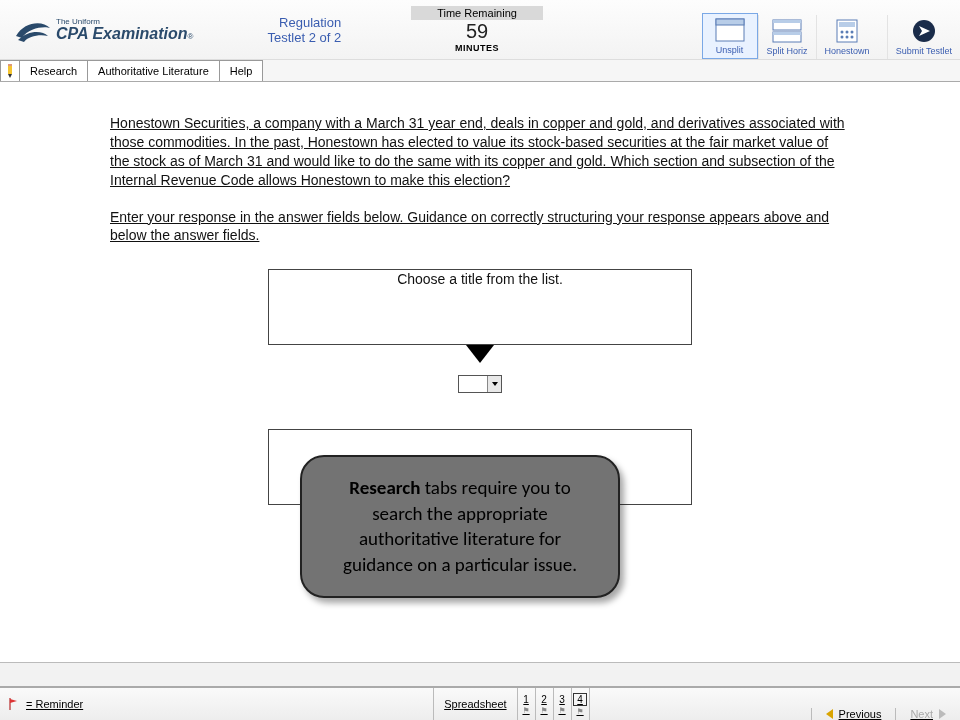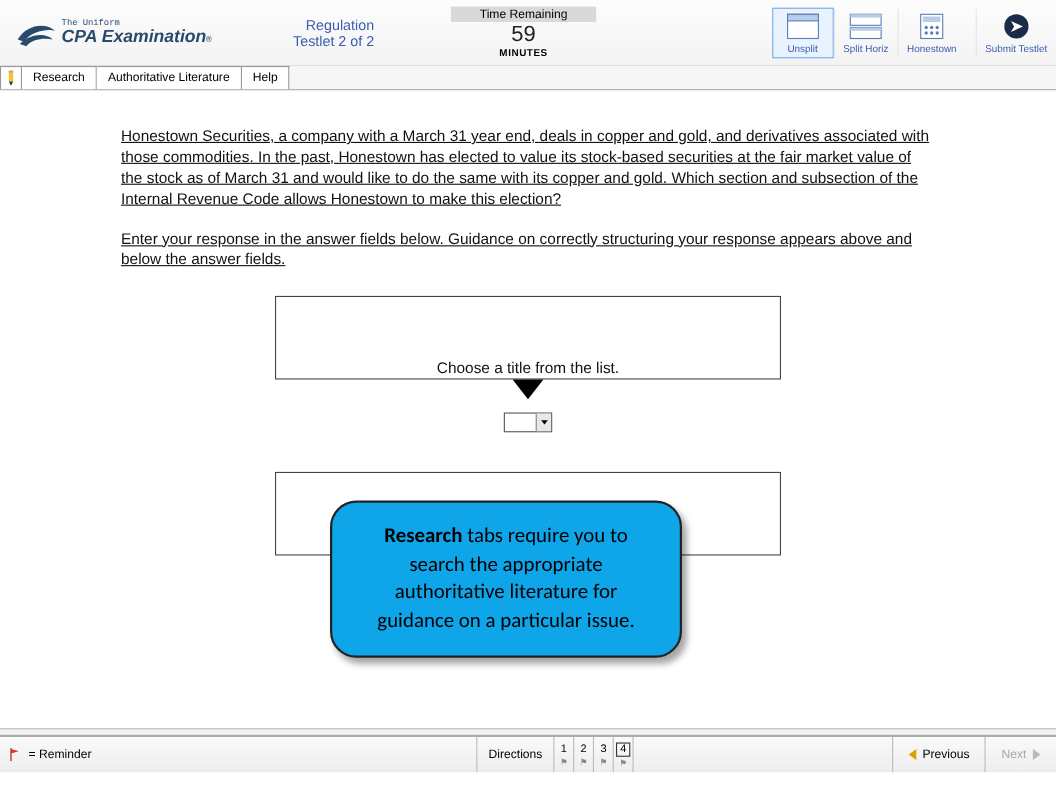--- a/index.html
+++ b/index.html
@@ -22,21 +22,21 @@
   }
   .logo {
     display: flex;
     align-items: center;
     padding: 0 14px;
     color: #2a4a6b;
     font-weight: bold;
   }
   .logo svg { margin-right: 4px; }
   .logo-text { line-height: 1; }
-  .logo-text .small { font-size: 8px; font-weight: normal; font-family: Liberation Mono, monospace; }
+  .logo-text .small { font-size: 8px; font-weight: normal; }
   .logo-text .big { font-size: 16px; font-style: italic; }
   .exam-title {
     text-align: right;
     color: #3a5db0;
     font-size: 13px;
     margin-left: 60px;
   }
   .time-box {
     margin-left: 70px;
     text-align: center;
@@ -45,21 +45,21 @@
     background: #d9d9d9;
     font-size: 11px;
     padding: 1px 26px;
   }
   .time-val { font-size: 20px; font-weight: normal; color: #222; }
   .time-unit { font-size: 9px; font-weight: bold; letter-spacing: 0.5px; }
   .toolbar {
     display: flex;
     margin-left: auto;
     height: 100%;
-    align-items: center;
+    align-items: flex-end;
   }
   .tool {
     display: flex;
     flex-direction: column;
     align-items: center;
     justify-content: center;
     padding: 3px 8px;
     border-left: 1px solid #e3e3e3;
     font-size: 9px;
     color: #3a5db0;
@@ -107,26 +107,26 @@
   }
   
   .content {
     padding: 32px 110px 0 110px;
     color: #111;
     font-size: 14px;
     line-height: 1.35;
   }
   .content p { margin-bottom: 18px; text-decoration: underline; }
   .answer-box {
-    width: 460px;
+    width: 424px;
     height: 76px;
     border: 1px solid #444;
     margin: 24px auto 0 auto;
     display: flex;
-    align-items: flex-end;
+    align-items: flex-start;
     justify-content: center;
     font-size: 14px;
   }
   .arrow-down {
     width: 0; height: 0;
     border-left: 14px solid transparent;
     border-right: 14px solid transparent;
     border-top: 18px solid #000;
     margin: 0 auto;
   }
@@ -157,40 +157,41 @@
     border-left: 3px solid transparent;
     border-right: 3px solid transparent;
     border-top: 4px solid #000;
   }
   
   .callout {
     position: absolute;
     left: 300px;
     top: 455px;
     width: 320px;
-    background: #0ea5e9;
+    background: #737373;
     border: 2px solid #222;
     border-radius: 24px;
     padding: 18px 22px;
     font-family: Calibri, Arial, sans-serif;
     font-size: 19px;
     text-align: center;
     line-height: 1.35;
     box-shadow: 4px 5px 6px rgba(0,0,0,0.35);
   }
   .callout b { font-weight: bold; }
   
   .footer {
     position: absolute;
-    bottom: 18px; left: 0; right: 0;
+    bottom: 0; left: 0; right: 0;
     border-top: 2px solid #aaa;
     background: linear-gradient(#fafafa,#ededed);
     height: 34px;
     display: flex;
     align-items: center;
+    text-decoration: underline;
   }
   .footer-gap {
     position: absolute;
     bottom: 34px; left:0; right:0;
     height: 24px;
     border-top: 1px solid #bbb;
     background: #f2f2f2;
   }
   .reminder {
     display: flex;
@@ -229,20 +230,21 @@
     cursor: pointer;
   }
   .qnum.sel .num { border: 1px solid #333; padding: 0 3px; }
   .qnum .mini-flag {
     font-size: 8px; color: #888; margin-top: 1px;
   }
   .nav-btns {
     margin-left: auto;
     display: flex;
     height: 100%;
+    align-items: flex-end;
   }
   .nav-btn {
     display: flex;
     align-items: center;
     padding: 0 14px;
     border-left: 1px solid #bbb;
     font-size: 11px;
     cursor: pointer;
     gap: 6px;
   }
@@ -370,21 +372,21 @@
 
 <div class="footer">
   <div class="reminder">
     <svg class="flag" viewBox="0 0 10 12">
         <line x1="2" y1="0" x2="2" y2="12" stroke="#a00" stroke-width="1"></line>
         <polygon points="2,1 9,3 2,5" fill="#d33"></polygon>
       </svg>
     <span>= Reminder</span>
   </div>
   <div class="directions">
-    <span>Directions</span>
+    <span>Spreadsheet</span>
   </div>
   <div class="qnums">
     <div class="qnum">
         <span class="num">1</span>
         <span class="mini-flag">⚑</span>
       </div>
     <div class="qnum">
         <span class="num">2</span>
         <span class="mini-flag">⚑</span>
       </div>

